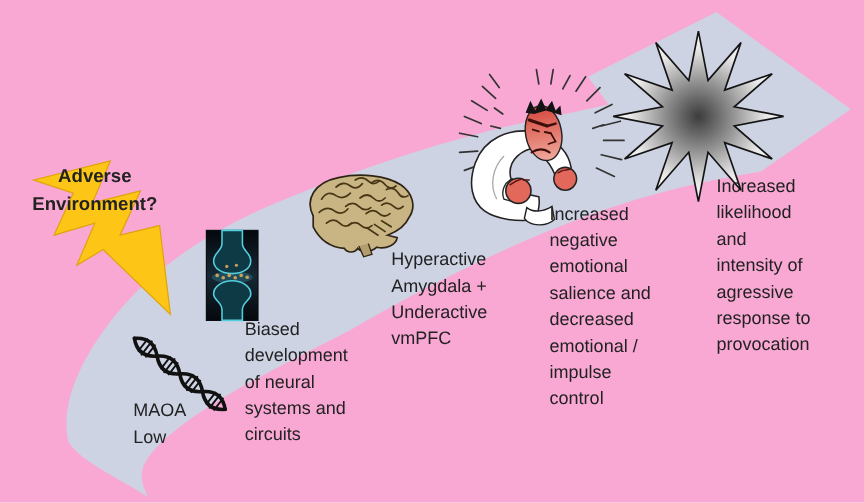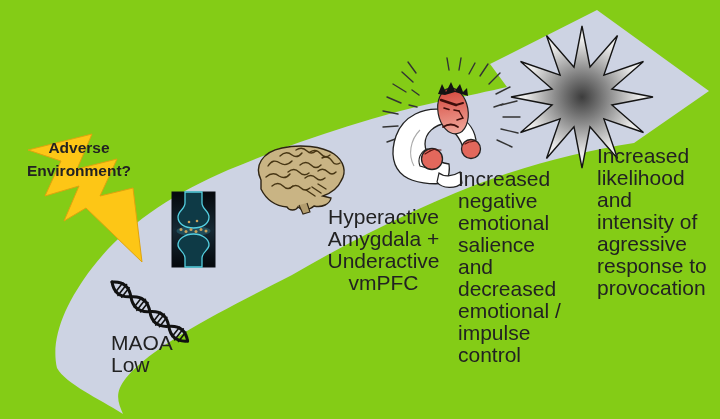--- a/index.html
+++ b/index.html
@@ -1,19 +1,19 @@
 <!DOCTYPE html>
 <html><head>
 <meta charset="utf-8">
 <style>
   html,body{margin:0;padding:0;background:#ffffff;}
   #canvas{position:relative;width:720px;height:419px;overflow:hidden;
-          font-family:"Liberation Sans",sans-serif;background:#84cc16;}
+          font-family:"Liberation Sans",sans-serif;background:#f9a8d4;}
   svg.layer{position:absolute;left:0;top:0;}
-  .label{position:absolute;white-space:pre-line;color:#222;font-size:21px;
+  .label{position:absolute;white-space:pre-line;color:#222;font-size:15px;
          line-height:22px;z-index:5;}
   .label.bold{font-weight:bold;text-align:center;font-size:15.5px;line-height:23px;}
 </style>
 </head>
 <body>
 
 <div id="canvas">
 
   <svg class="layer" width="720" height="419" viewBox="0 0 720 419">
     <defs>
@@ -173,22 +173,27 @@
                        42.1,64 10.5,36.5 50.1,50.1 36.5,10.5 64,42.1"></polygon>
     </g>
   </svg>
 
   <div class="label bold" style="left:8px;top:136px;width:142px;">Adverse
 Environment?</div>
 
   <div class="label" style="left:111px;top:332px;width:70px;">MAOA
 Low</div>
 
-
-  <div class="label" style="left:326px;top:206px;width:115px;text-align:center;">Hyperactive
+  <div class="label" style="left:204px;top:264px;width:110px;">Biased
+development
+of neural
+systems and
+circuits</div>
+
+  <div class="label" style="left:326px;top:206px;width:115px;">Hyperactive
 Amygdala +
 Underactive
 vmPFC</div>
 
   <div class="label" style="left:458px;top:168px;width:115px;">Increased
 negative
 emotional
 salience and
 decreased
 emotional /

